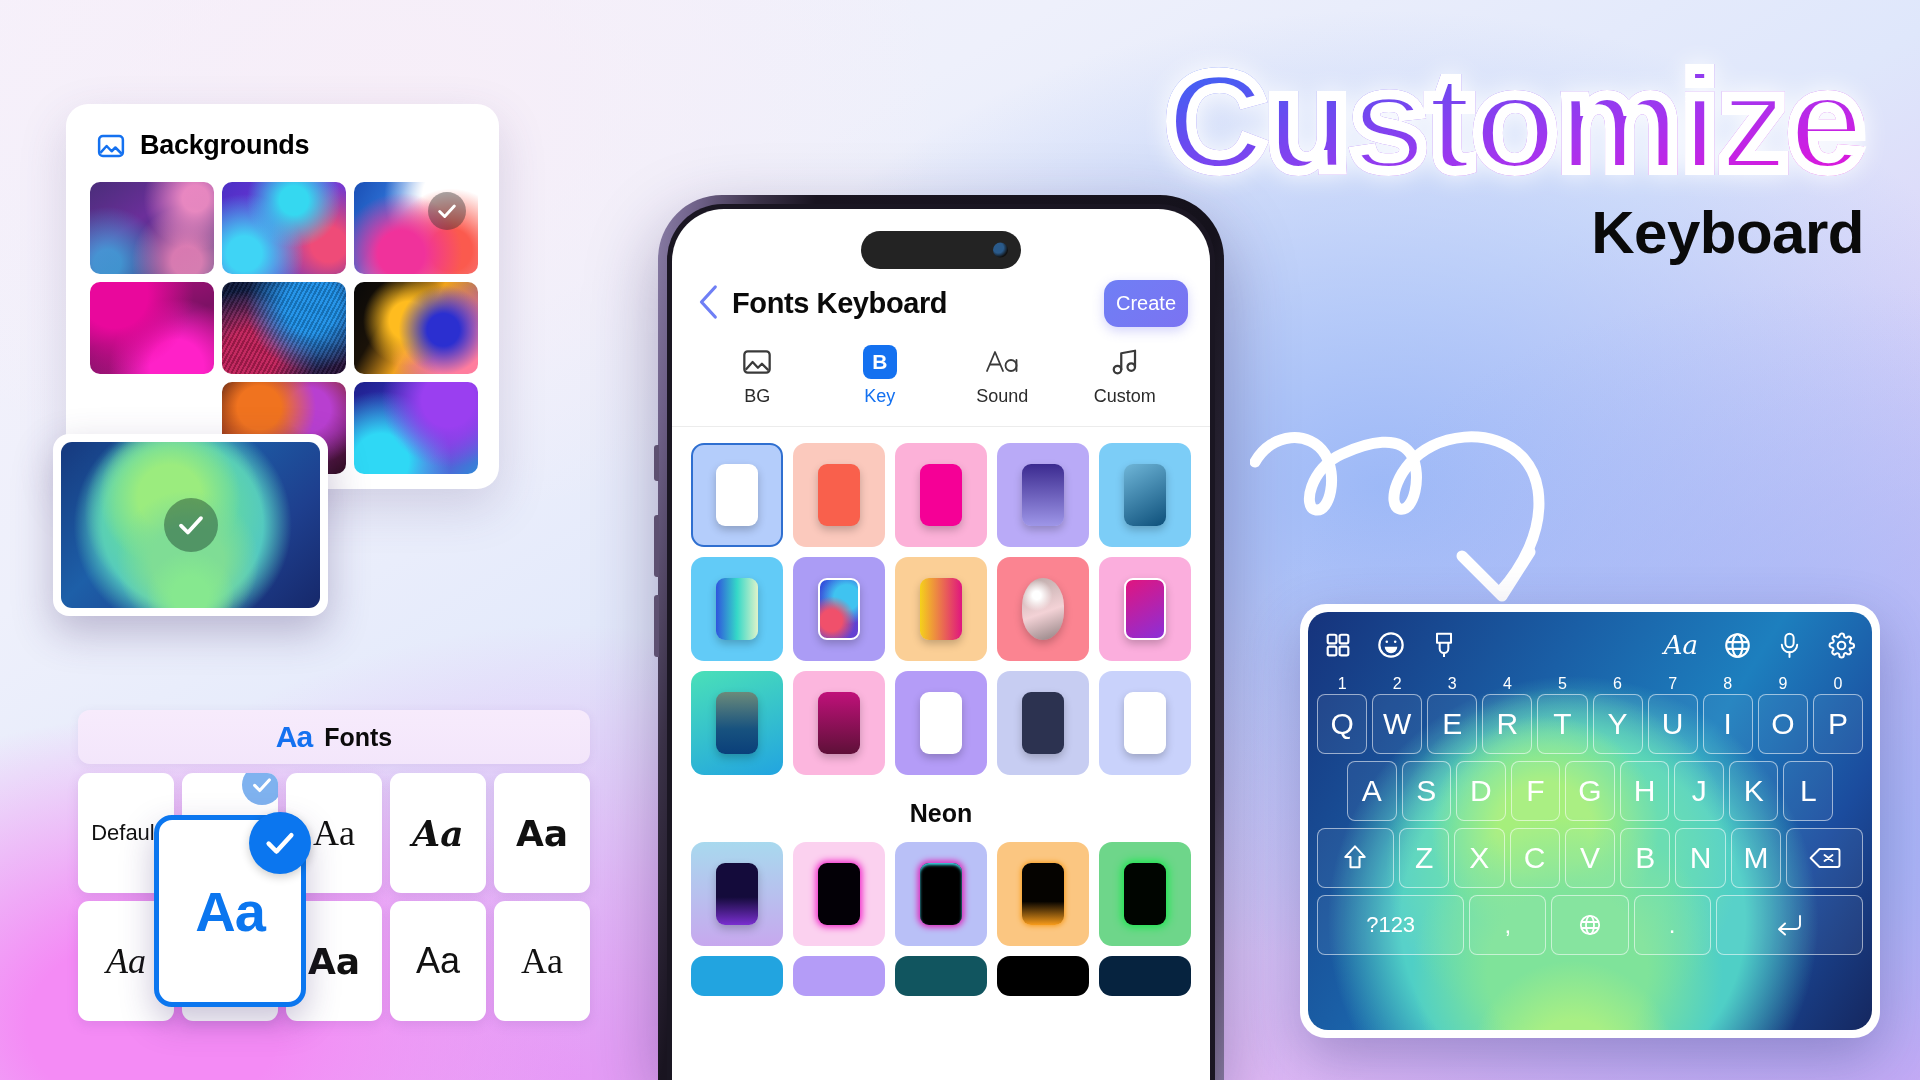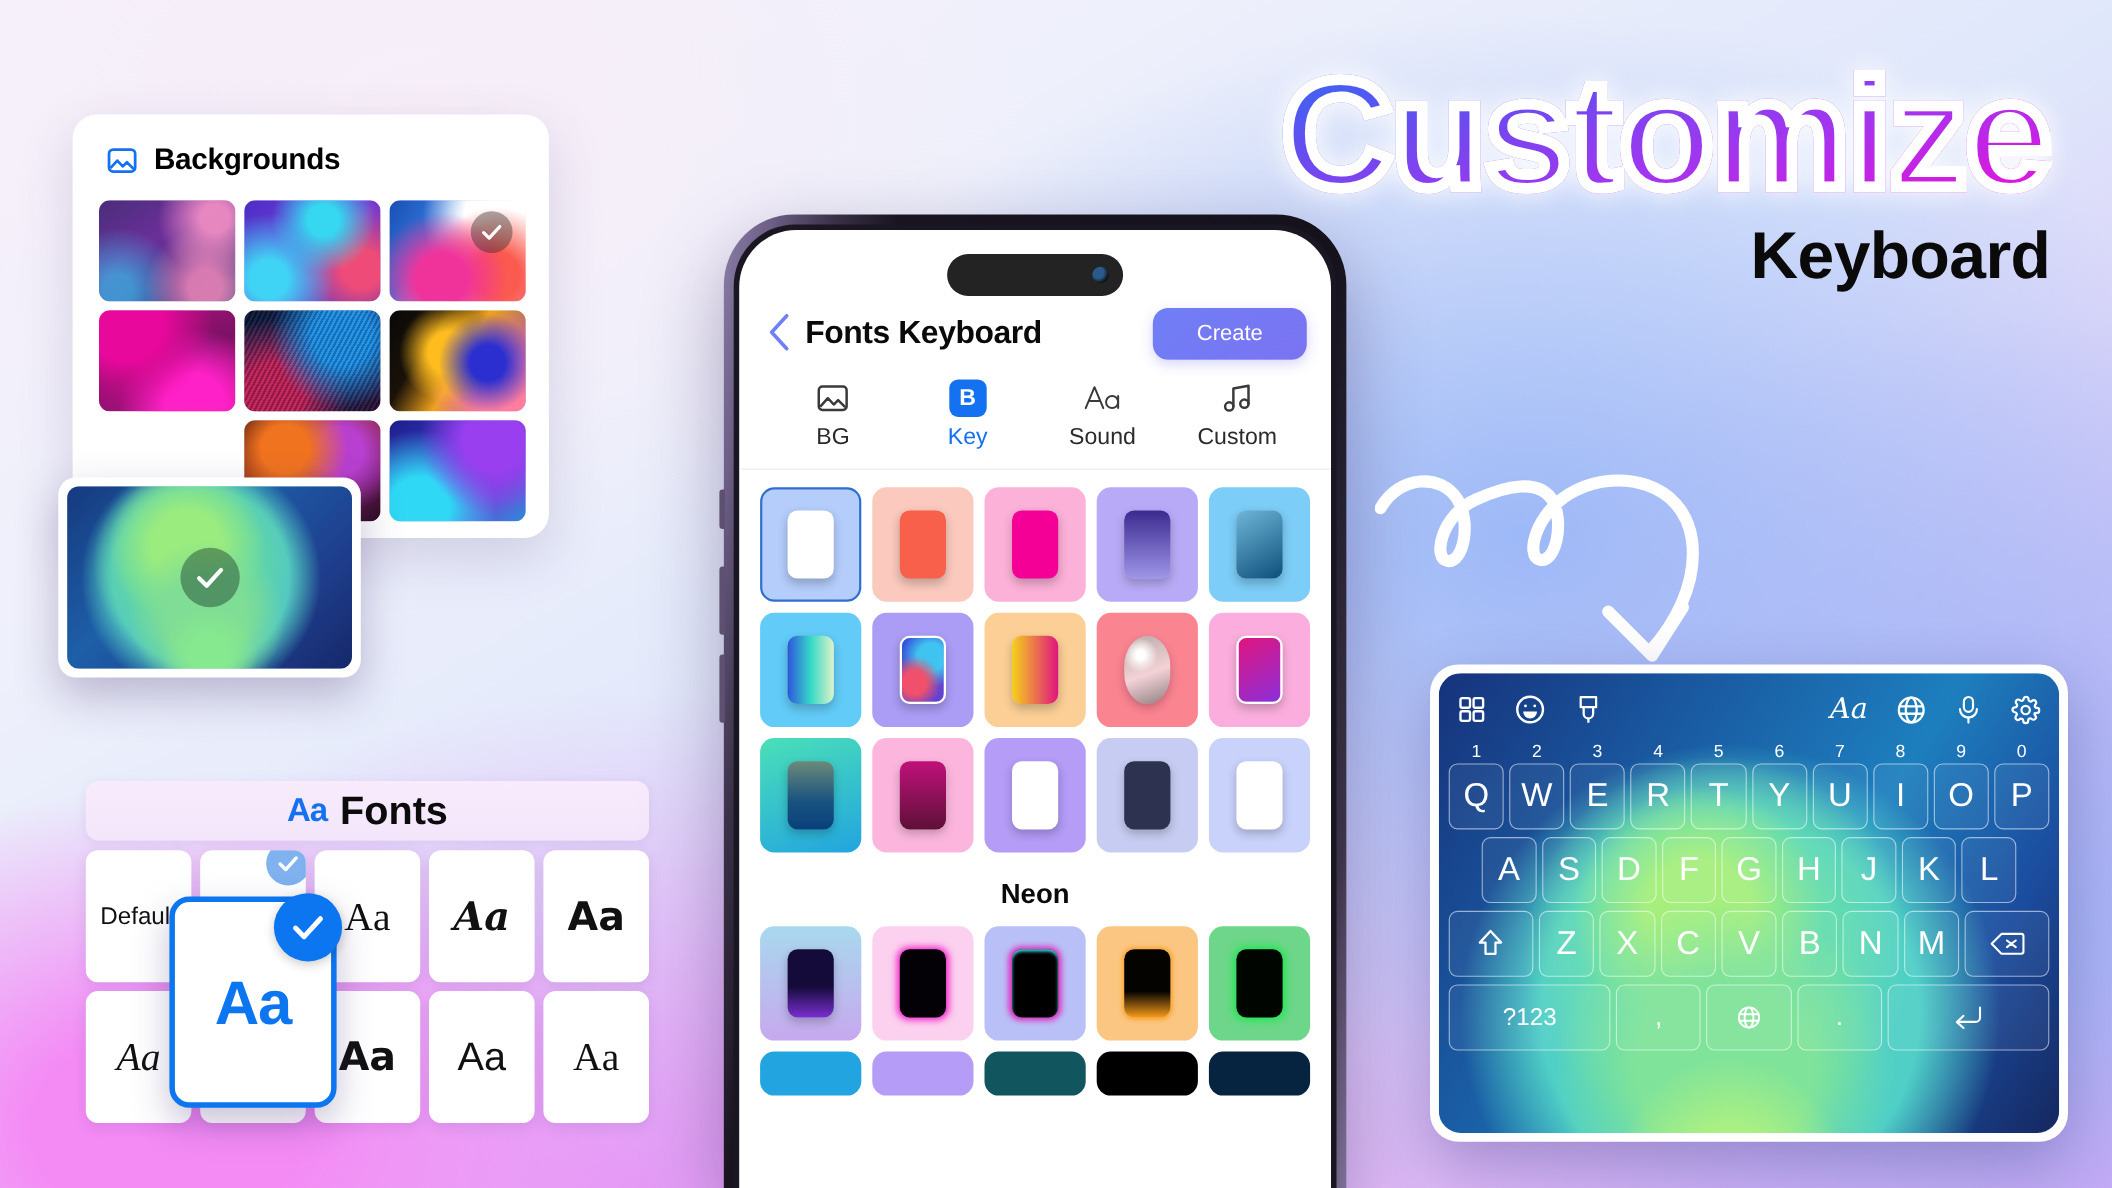--- a/index.html
+++ b/index.html
@@ -91,21 +91,21 @@
 
   
   .fonts-wrap { position:absolute; left:78px; top:710px; width:512px; }
   .fonts-head {
     height:54px; border-radius:12px;
     background:linear-gradient(180deg,#f7ebfc 0%,#f3e6fb 100%);
     display:flex; align-items:center; justify-content:center; gap:12px;
     box-shadow:0 2px 10px rgba(120,80,160,0.10);
   }
   .fonts-head .aa { font-size:30px; font-weight:bold; color:#1471f0; letter-spacing:-1px; }
-  .fonts-head .lbl { font-size:36px; font-weight:bold; color:#0b0b0b;text-align:center; }
+  .fonts-head .lbl { font-size:25px; font-weight:bold; color:#0b0b0b;text-align:center; }
   .fonts-grid {
     margin-top:9px; display:grid; grid-template-columns:repeat(5,96px); gap:8px;
   }
   .font-cell {
     height:120px; background:#fff; border-radius:11px;
     display:flex; align-items:center; justify-content:center;
     box-shadow:0 4px 12px rgba(120,80,160,0.16);
     font-size:36px; color:#111; overflow:hidden; position:relative;
   }
   .font-cell.small-label { font-size:22px; }
@@ -158,32 +158,32 @@
     background:radial-gradient(circle at 35% 35%, #2a5a8a 0 38%, #111 70%); }
 
   .nav {
     position:absolute; left:0; right:0; top:58px; height:72px;
     display:flex; align-items:center; padding:0 22px;
   }
   .back-chev { width:30px; height:42px; flex:none; }
   .nav-title { font-size:29px; font-weight:bold; color:#0a0a0a; margin-left:8px; letter-spacing:-0.4px; }
   .create-btn {
     margin-left:auto; background:linear-gradient(135deg,#6f7ff5 0%,#7b73f2 100%);
-    color:#fff; font-size:20px; padding:12px 40px; border-radius:14px; border:none;
+    color:#fff; font-size:20px; padding:12px 12px; border-radius:14px; border:none;
     box-shadow:0 4px 12px rgba(100,100,240,0.28); cursor:pointer;
   }
 
   .tabs {
     position:absolute; left:0; right:0; top:136px; height:82px;
     display:flex; align-items:flex-start; justify-content:space-around; padding:0 24px;
     border-bottom:1px solid #ececec;
   }
   .tab { display:flex; flex-direction:column; align-items:center; gap:7px; width:92px; cursor:pointer; }
   .tab .ti { height:34px; display:flex; align-items:center; justify-content:center; }
-  .tab .tl { font-size:21px; color:#2b2b2b; }
+  .tab .tl { font-size:18px; color:#2b2b2b; }
   .tab.active .tl { color:#1471f0; }
   .key-icon-box { width:34px; height:34px; border-radius:8px; background:#1471f0; color:#fff;
     display:flex; align-items:center; justify-content:center; font-size:21px; font-weight:bold; }
 
   .kb-scroll { position:absolute; left:0; right:0; top:222px; bottom:0; padding:12px 20px 0 20px; }
   .sw-grid { display:grid; grid-template-columns:repeat(5,92px); gap:10px; justify-content:center; }
   .sw {
     height:104px; border-radius:13px; display:flex; align-items:center; justify-content:center;
   }
   .sw.sel { border:2px solid #2f6fd0; }

